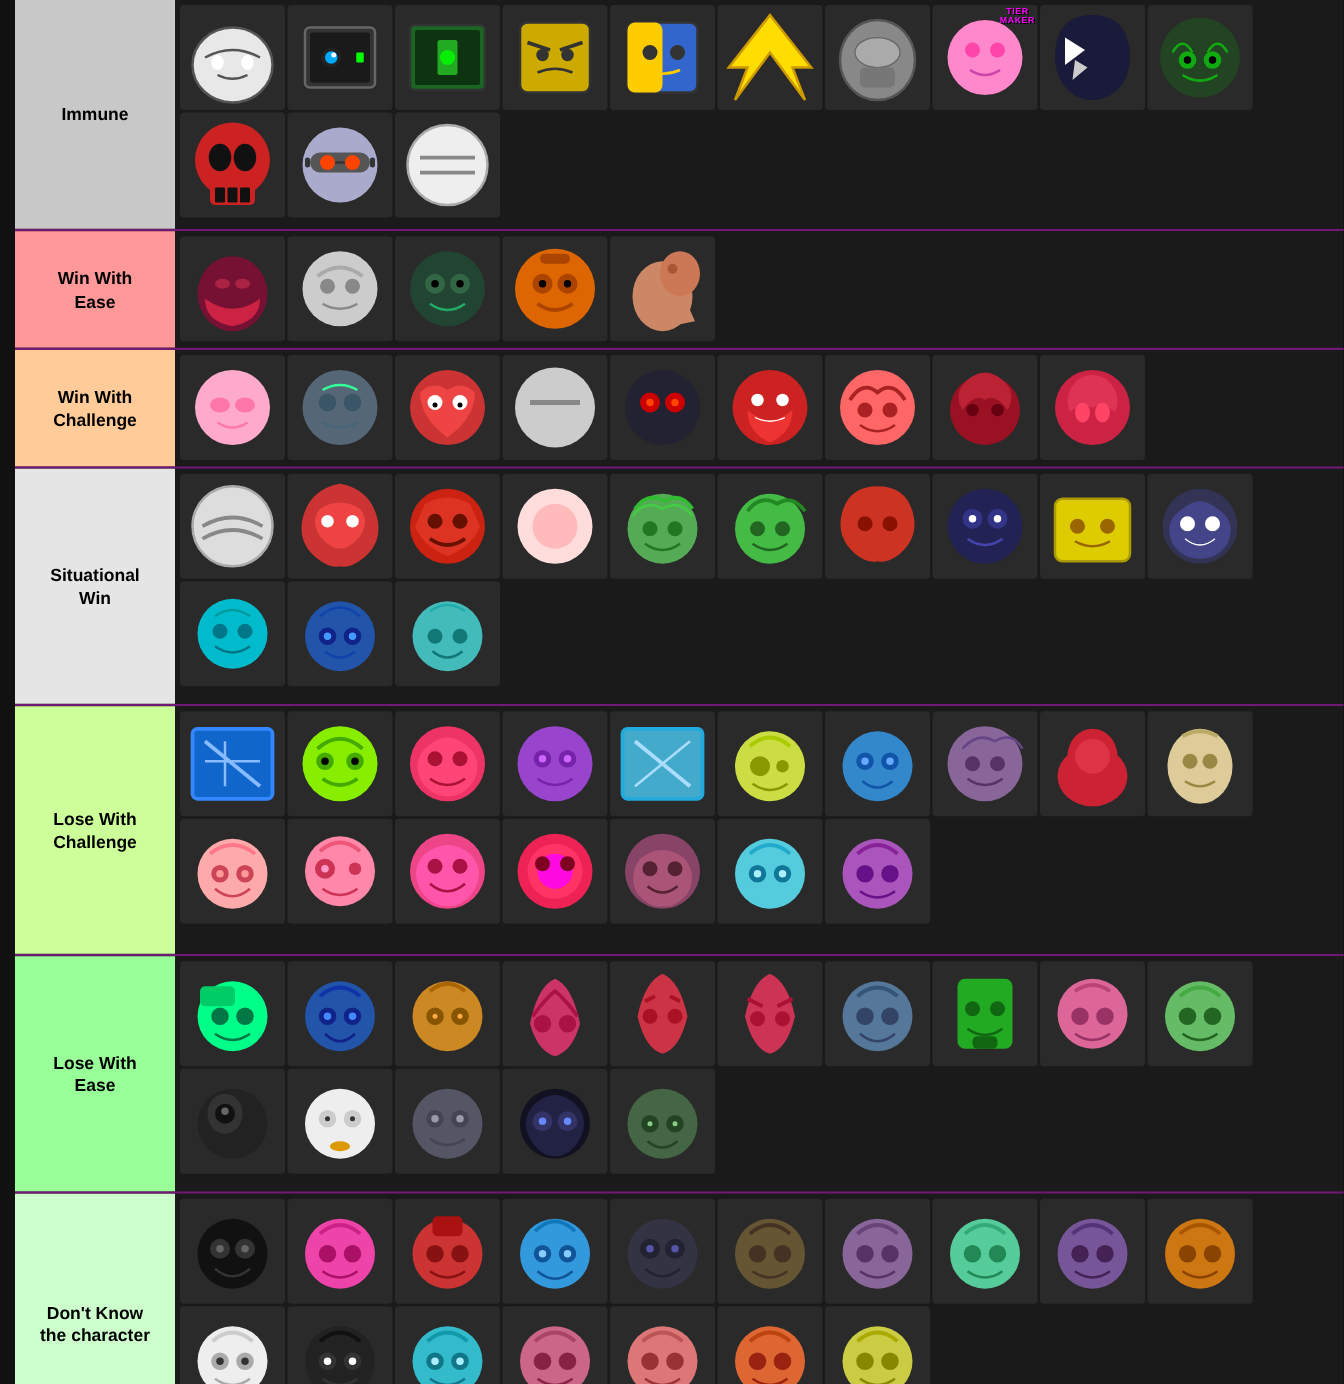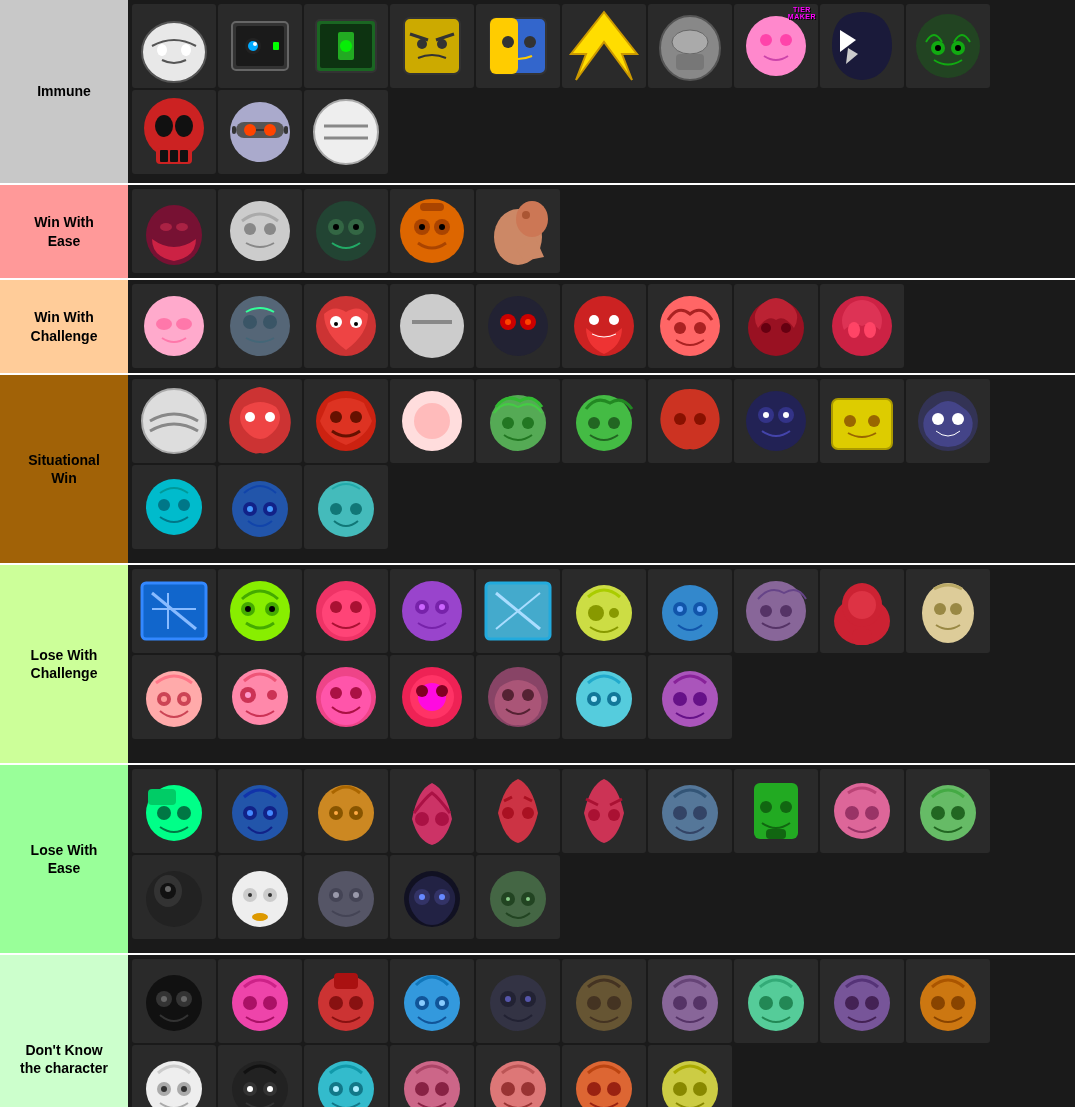--- a/index.html
+++ b/index.html
@@ -7,22 +7,23 @@
       width: 1075px;
       min-height: 1107px;
       background: #111;
       font-family: Arial, sans-serif;
       display: flex;
       flex-direction: column;
     }
     .tier-row {
       display: flex;
       flex-direction: row;
-      border-bottom: 2px solid #ffffff;
+      border-bottom: 2px solid #701a75;
       min-height: 95px;
+      margin-left: 12px;
     }
     .tier-label {
       width: 128px;
       min-width: 128px;
       display: flex;
       align-items: center;
       justify-content: center;
       text-align: center;
       font-size: 14px;
       font-weight: bold;
@@ -36,21 +37,21 @@
       display: flex;
       flex-wrap: wrap;
       align-content: flex-start;
       padding: 4px;
       gap: 2px;
     }
     
     .tier-immune { background: #c8c8c8; }
     .tier-win-ease { background: #ff9999; }
     .tier-win-challenge { background: #ffcc99; }
-    .tier-situational { background: #a16207; }
+    .tier-situational { background: #e5e5e5; }
     .tier-lose-challenge { background: #ccff99; }
     .tier-lose-ease { background: #99ff99; }
     .tier-dont-know { background: #ccffcc; }
 
     
     .char-box {
       width: 84px;
       height: 84px;
       border-radius: 3px;
       display: flex;

